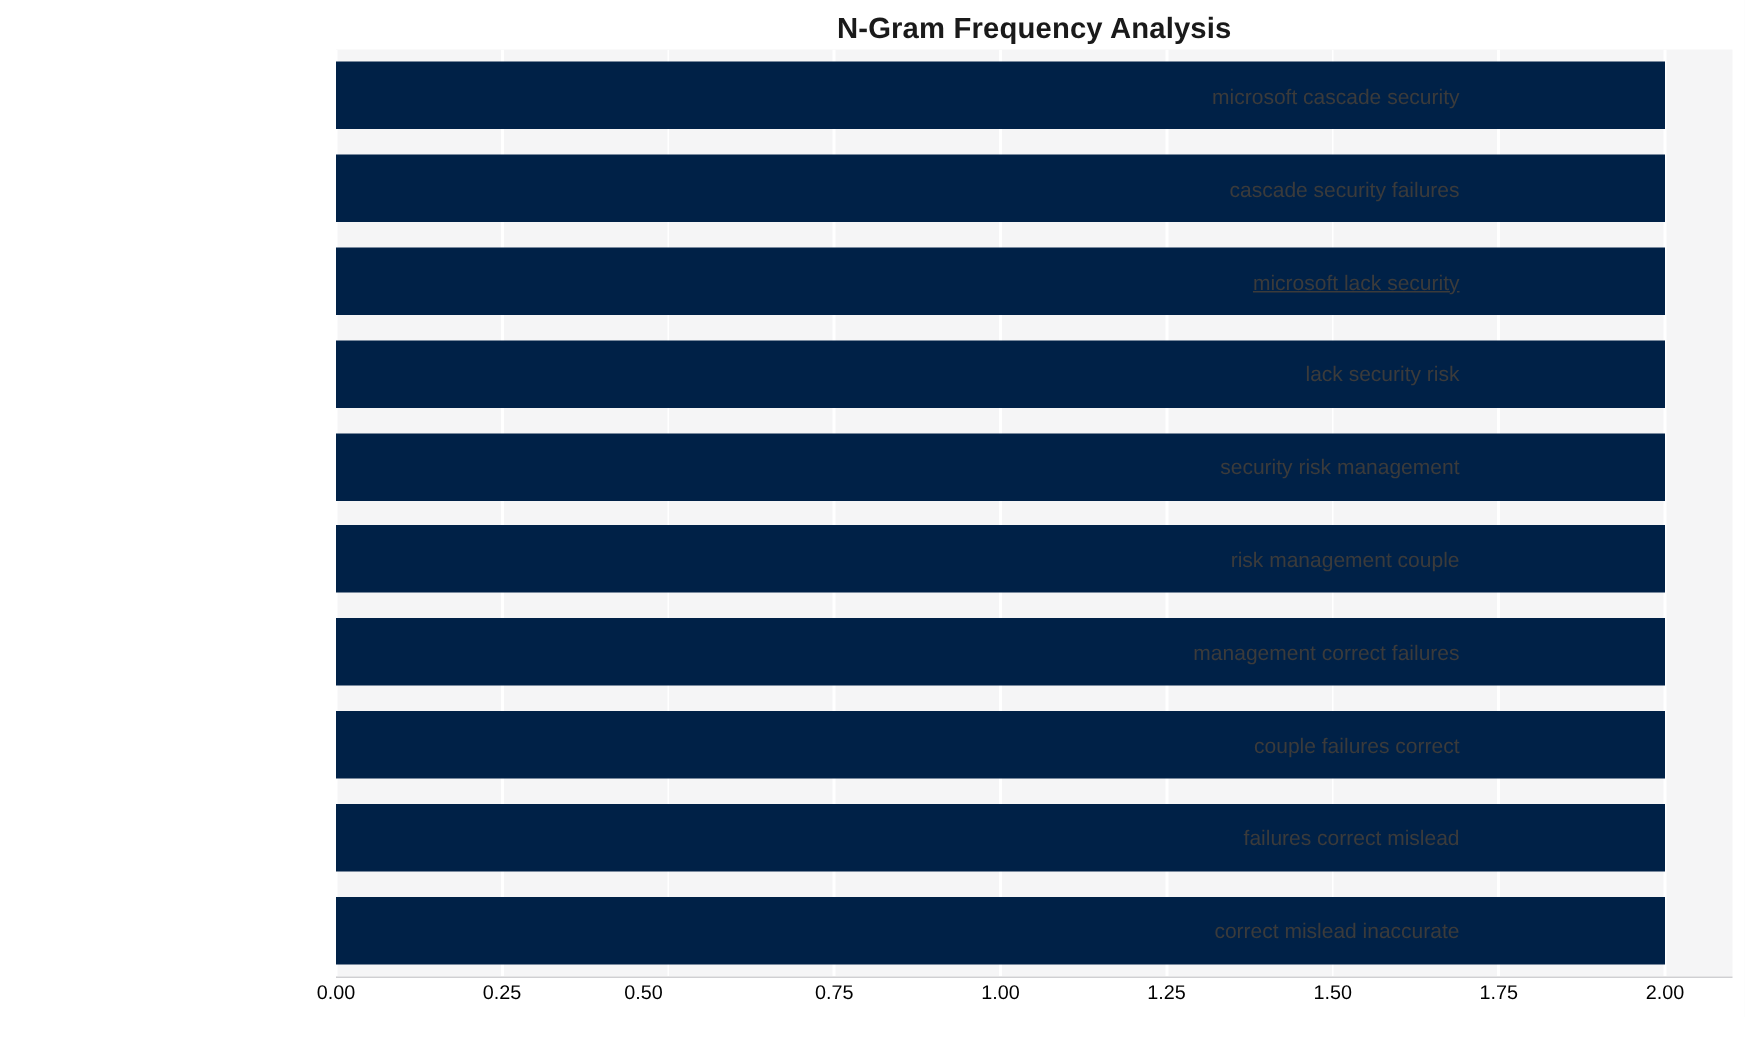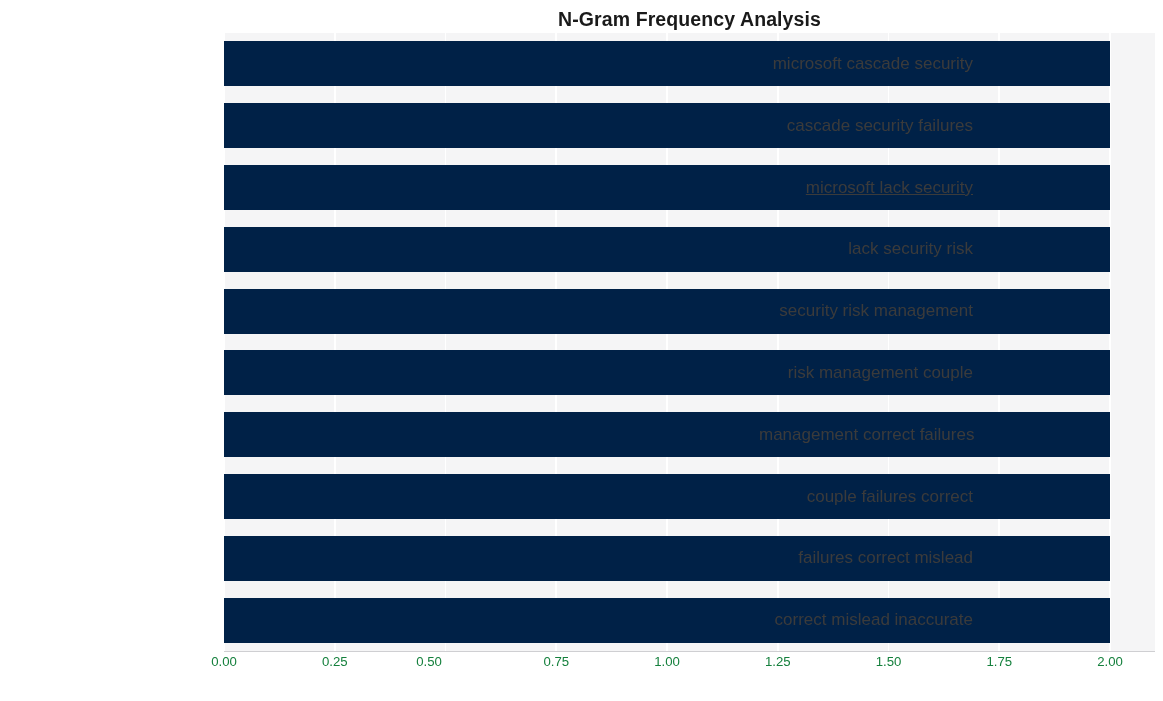--- a/index.html
+++ b/index.html
@@ -79,35 +79,35 @@
     height: 100%;
     background: #002147;
   }
 
   
   .ytick {
     position: absolute;
     right: 0;
     width: 214px;
     text-align: right;
-    font-size: 17px;
+    font-size: 14px;
     color: #3b3b3b;
     line-height: 16px;
     white-space: nowrap;
   }
 
   
   .xtick {
     position: absolute;
     top: 654px;
     width: 80px;
     margin-left: -40px;
     text-align: center;
     font-size: 13.2px;
-    color: #15803d;
+    color: #000000;
     line-height: 16px;
   }
 
   
   .xaxis-label {
     position: absolute;
     left: 224px;
     top: 675px;
     width: 931px;
     text-align: center;

